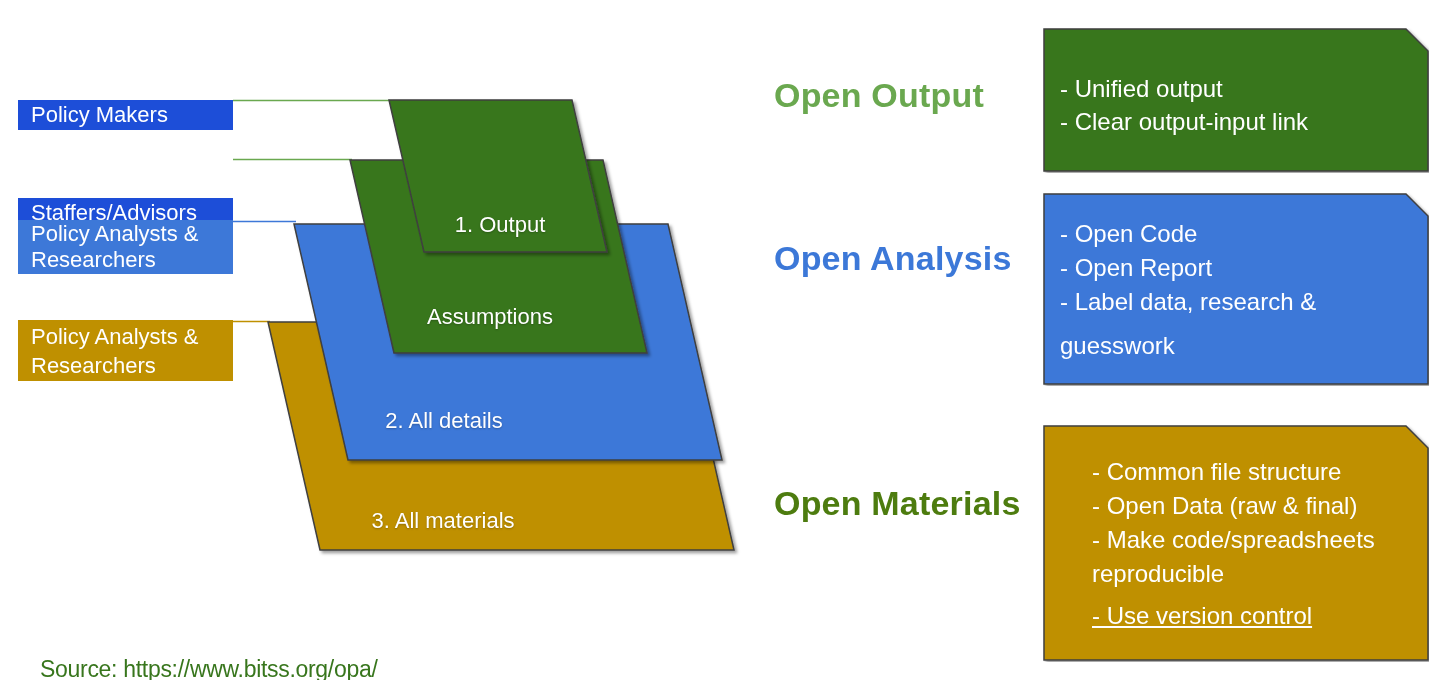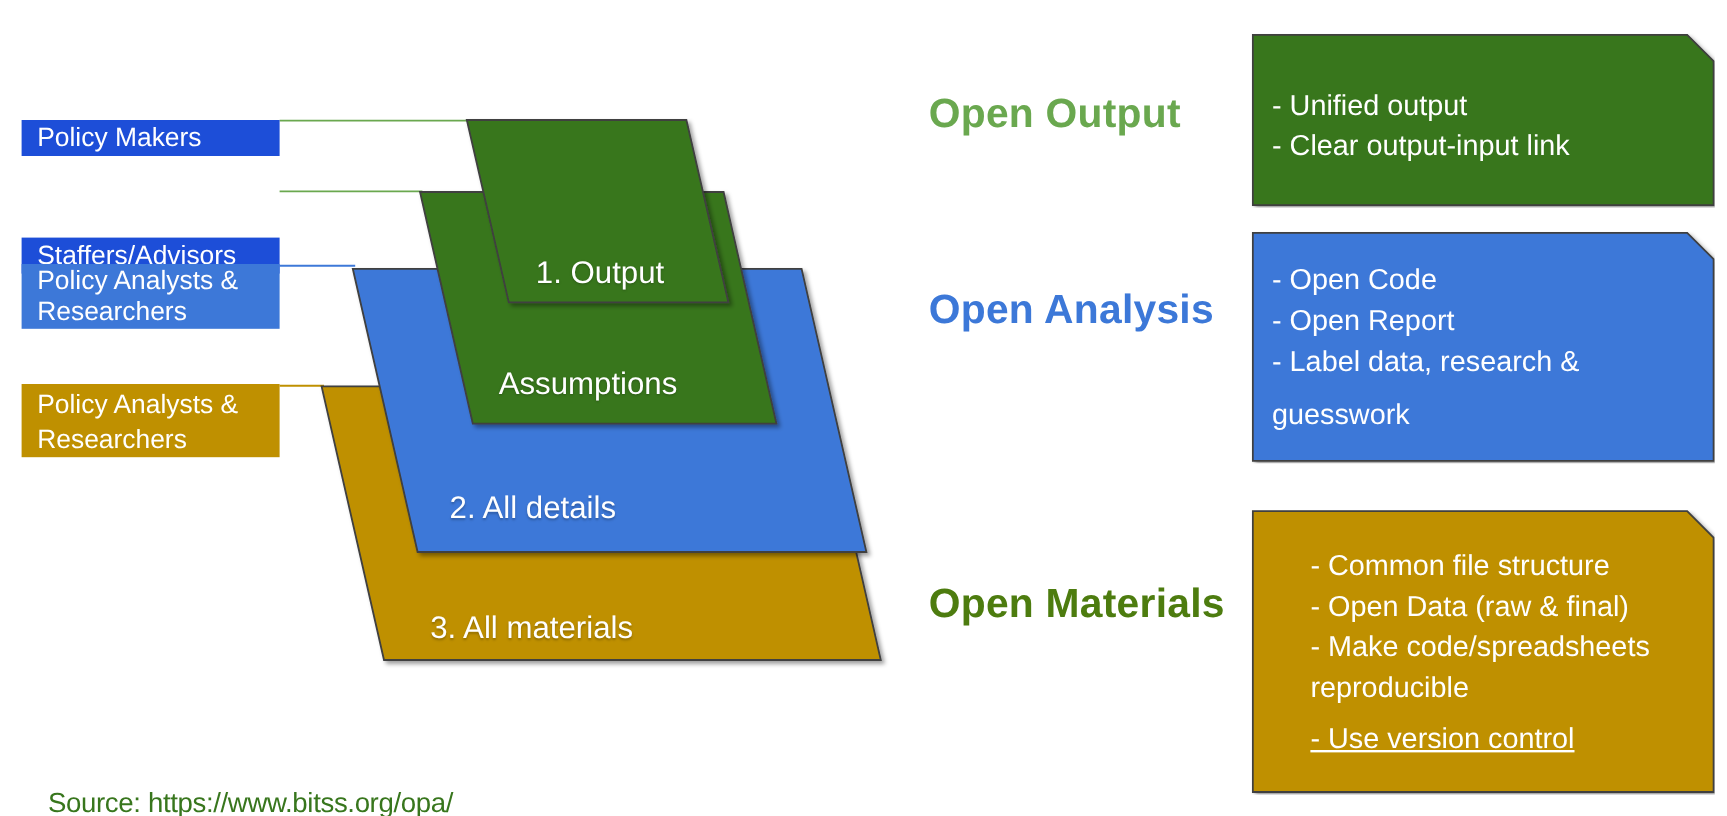--- a/index.html
+++ b/index.html
@@ -14,21 +14,21 @@
   .aud-box{
     position:absolute;left:18px;width:215px;box-sizing:border-box;
     color:#ffffff;padding-left:13px;font-size:22px;
   }
   .aud-green{background:#1d4ed8;}
   .aud-blue{background:#3d78d8;}
   .aud-gold{background:#bf9000;}
   
   .layer-label{
     position:absolute;width:220px;text-align:center;color:#ffffff;
-    font-size:26px;text-shadow:0 1px 2px rgba(0,0,0,0.25);
+    font-size:22px;text-shadow:0 1px 2px rgba(0,0,0,0.25);
   }
   
   .heading{
     position:absolute;left:774px;font-size:34px;font-weight:bold;
     letter-spacing:0.2px;
   }
   .c-green{color:#6aa84f;}
   .c-blue{color:#3c78d8;}
   .c-gold{color:#4d7c0f;}
   .c-darkgreen{color:#38761d;}

